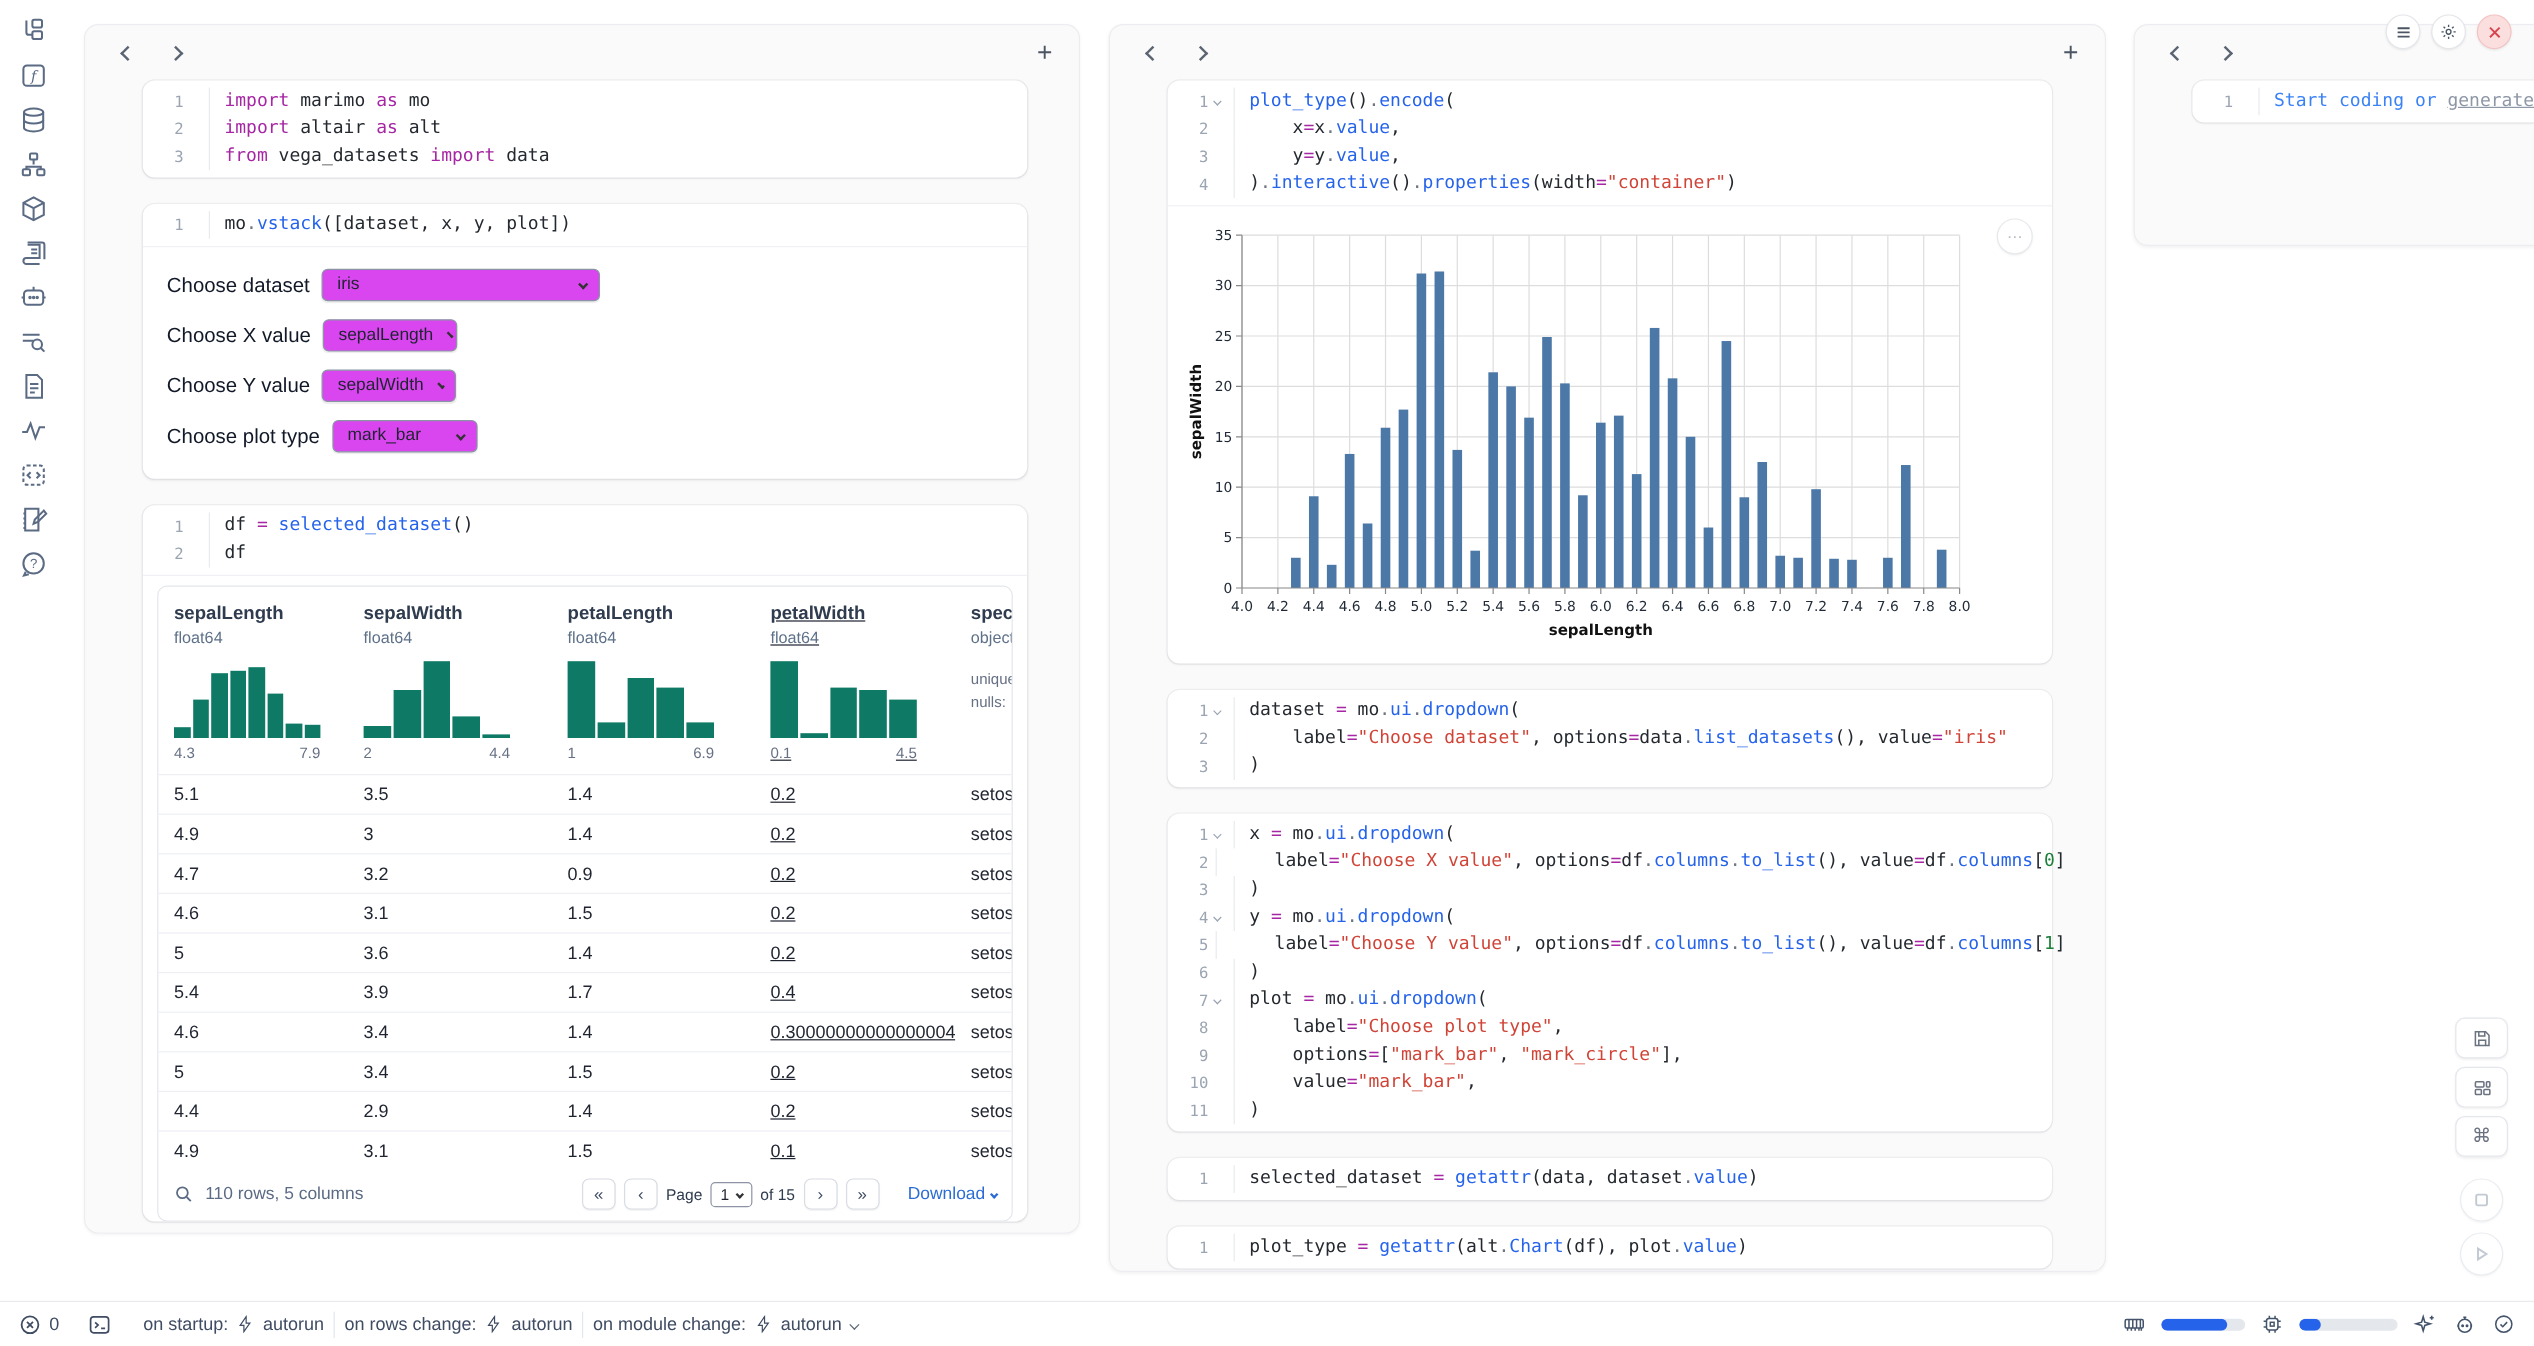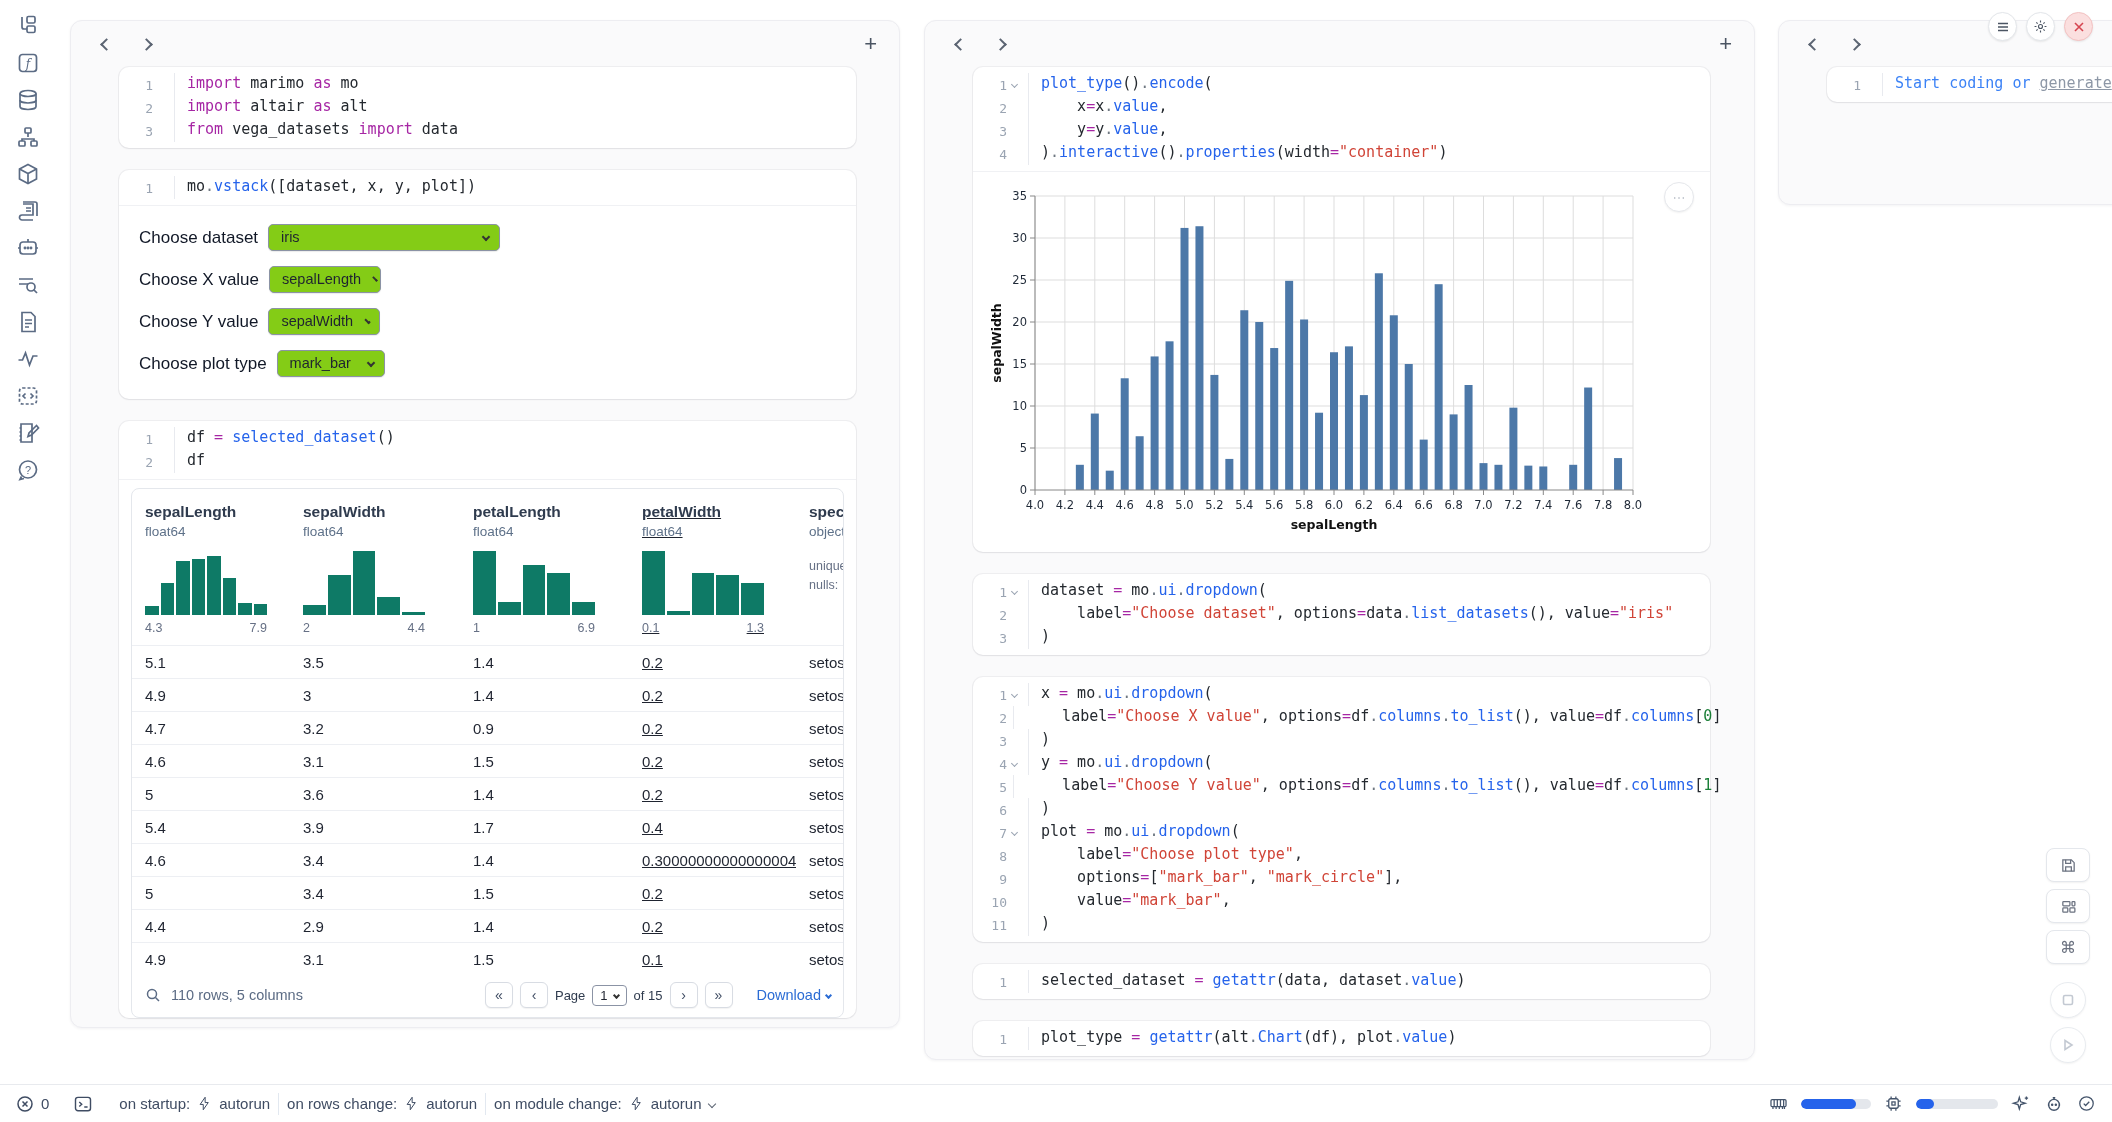--- a/index.html
+++ b/index.html
@@ -35,27 +35,27 @@
   .fold .chev { width:5px; height:5px; border-color:#9aa4b2; border-width:1.5px; }
   .cl .src { flex:1; border-left:1px solid #e8eaef; padding-left:12px; margin-left:6px; white-space:pre; color:#24292f; }
   .k { color:#a626a4; } .f { color:#2563eb; } .s { color:#d04437; } .n { color:#1a7f37; } .d { color:#6e7781; }
   .output { border-top:1px solid #f0f1f4; }
 
   
   .ctl-out { padding:18px 20px 22px 20px; }
   .ctl-row { display:flex; align-items:center; gap:10px; margin-bottom:15px; font-size:17px; color:#111827; }
   .ctl-row:last-child { margin-bottom:0; }
   .select { display:inline-flex; align-items:center; justify-content:space-between; gap:13px;
-    border:1px solid #8b93a5; border-radius:5px; background:#84cc16; padding:4px 10px 5px 12px;
+    border:1px solid #8b93a5; border-radius:5px; background:#d946ef; padding:4px 10px 5px 12px;
     font-size:14.5px; color:#1f2430; box-shadow:0 1px 1px rgba(0,0,0,.08); cursor:pointer; }
   .select .chev { width:6px; height:6px; border-color:#333; }
   .ctl-row:nth-child(1) .select { width:232px; }
   .ctl-row:nth-child(2) .select { width:112px; }
   .ctl-row:nth-child(3) .select { width:112px; }
-  .ctl-row:nth-child(4) .select { width:108px; }
+  .ctl-row:nth-child(4) .select { width:121px; }
 
   
   .table-wrap { margin:8px 12px 14px 12px; border:1px solid #e4e7ec; border-radius:8px; overflow:hidden; background:#fff; }
   .thead { display:flex; padding:14px 0 10px 0; }
   .col { flex:none; padding-left:13px; overflow:hidden; }
   .col-0 { width:158px; } .col-1 { width:170px; } .col-2 { width:169px; } .col-3 { width:167px;text-decoration:underline; } .col-4 { width:150px; }
   .cname { font-size:15.5px; font-weight:bold; color:#2f3b4e; white-space:nowrap; }
   .ctype { font-size:13.5px; color:#5e7189; margin-top:3px; white-space:nowrap; }
   .hist { display:flex; align-items:flex-end; gap:2px; height:64px; width:122px; margin-top:12px; }
   .hist div { flex:1; background:#0e7a66; }
@@ -323,21 +323,21 @@
               <div class="ctype">float64</div>
               <div class="hist">
                 <div style="height:100%"></div>
                 <div style="height:6%"></div>
                 <div style="height:66%"></div>
                 <div style="height:62%"></div>
                 <div style="height:50%"></div>
               </div>
               <div class="range">
                 <span>0.1</span>
-                <span>1.3</span>
+                <span>4.5</span>
               </div>
             </div>
             <div class="col col-4">
               <div class="cname">species</div>
               <div class="ctype">object</div>
               <div class="stats">
                 <div>unique</div>
                 <div>nulls:</div>
               </div>
             </div>

